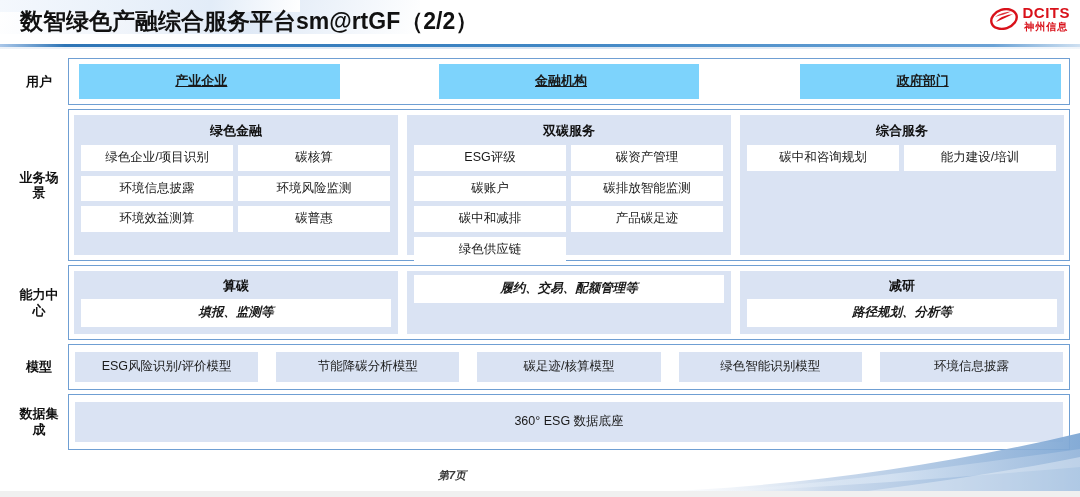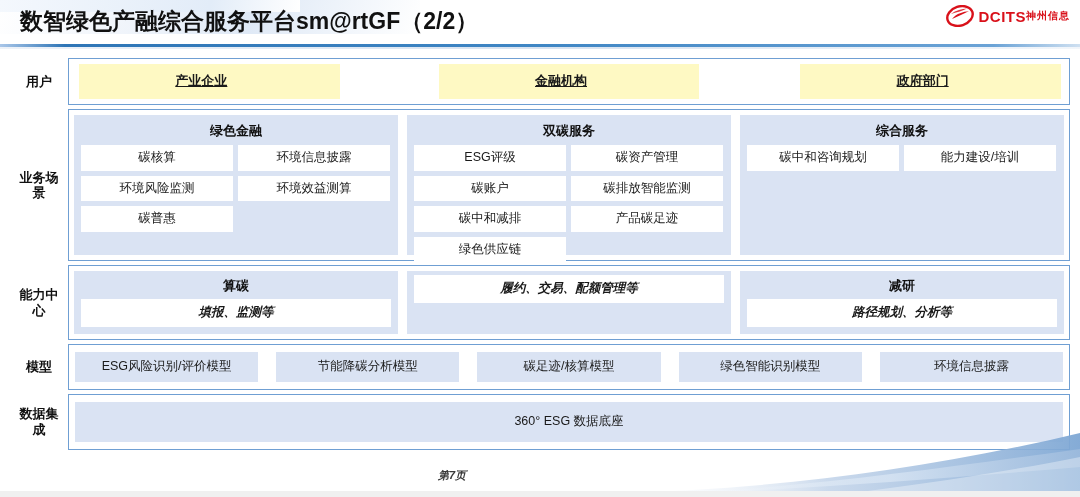--- a/index.html
+++ b/index.html
@@ -68,21 +68,21 @@
   
   .logo {
     position: absolute;
     right: 10px;
     top: 5px;
     display: flex;
     align-items: center;
     gap: 5px;
   }
   .logo-mark { display:block; }
-  .logo-text { display: flex; flex-direction: row; line-height: 1; }
+  .logo-text { display: flex; flex-direction: column; line-height: 1; align-items: center; }
   .logo-en {
     font-size: 15px;
     font-weight: bold;
     color: #d9111a;
     letter-spacing: .5px;
   }
   .logo-cn {
     font-size: 10px;
     font-weight: bold;
     color: #d9111a;
@@ -130,21 +130,21 @@
     gap: 0;
     padding: 5px 5px;
   }
   .user-cell {
     flex: 1;
     display: flex;
     justify-content: center;
     align-items: center;
   }
   .user-chip {
-    background: #fef9c3;
+    background: #7dd3fc;
     width: 79%;
     text-align: center;
     font-size: 13px;
     font-weight: bold;
     color: #1a1a1a;
     padding: 8px 16px 9px 0;
     box-sizing: border-box;
   }
   .user-chip span { text-decoration: underline; }
   .user-cell.c1 { justify-content: flex-start; }
@@ -322,20 +322,21 @@
       </div>
     </div>
 
     <div class="row biz-row">
       <div class="rowlabel">业务场<br>景</div>
       <div class="rowbody">
 
         <div class="biz-col">
           <div class="biz-col-title">绿色金融</div>
           <div class="biz-items">
+            <div class="biz-item">绿色企业/项目识别</div>
             <div class="biz-item">碳核算</div>
             <div class="biz-item">环境信息披露</div>
             <div class="biz-item">环境风险监测</div>
             <div class="biz-item">环境效益测算</div>
             <div class="biz-item">碳普惠</div>
           </div>
         </div>
 
         <div class="biz-col">
           <div class="biz-col-title">双碳服务</div>

